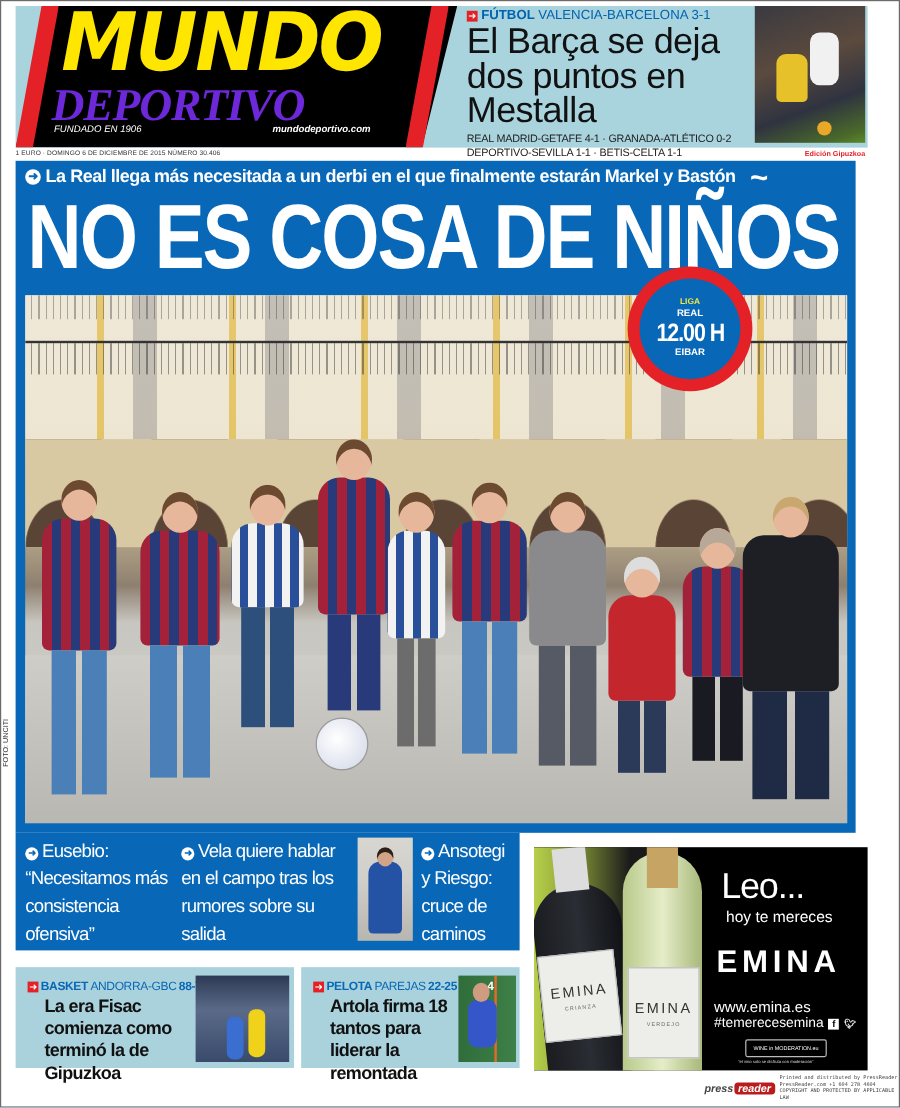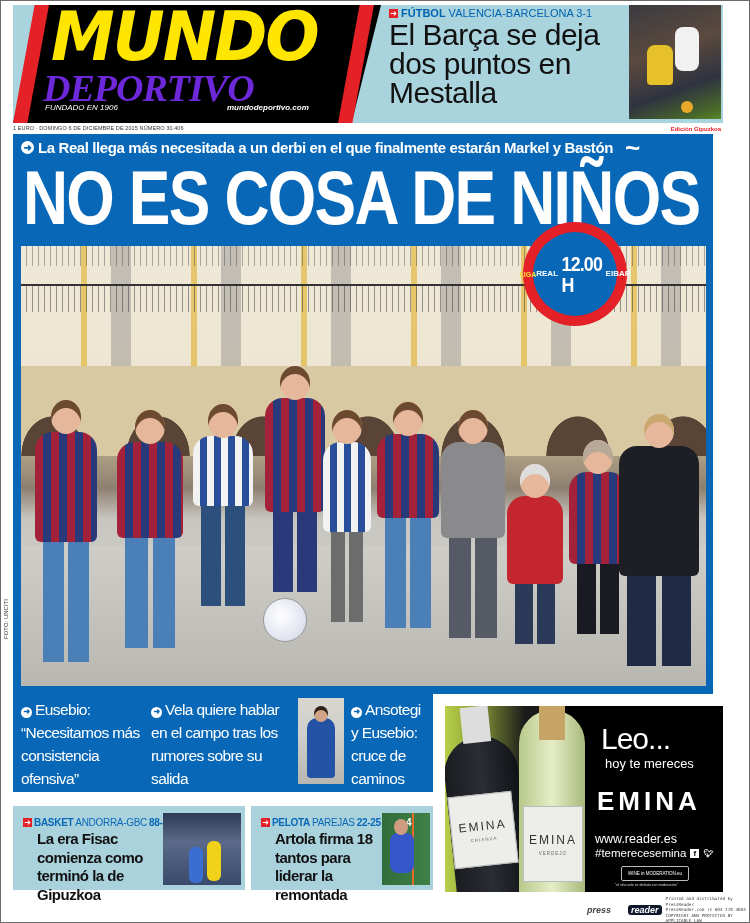--- a/index.html
+++ b/index.html
@@ -113,21 +113,21 @@
   .jacket-grey { background: #8a8a8c; }
   .jacket-red { background: #c3262c; }
   .jacket-black { background: #1e1f24; }
   .football { position:absolute; left:242px; top:352px; width:42px; height:42px; border-radius:50%; background: radial-gradient(circle at 40% 40%, #ffffff, #d0d6e6); border:1px solid #999; }
 
   .match-badge {
     position: absolute; left: 510px; top: 88px; width: 104px; height: 104px; border-radius: 50%;
     background: #e42126; display: flex; align-items: center; justify-content: center;
   }
   .match-inner {
-    width: 84px; height: 84px; border-radius: 50%; background: #0868b7; display: flex; flex-direction: row;
+    width: 84px; height: 84px; border-radius: 50%; background: #0868b7; display: flex; flex-direction: column;
     align-items: center; justify-content: center; color: #fff; font-weight: bold; line-height: 1;
   }
   .badge-comp { font-size: 7px; color: #f5e642; }
   .badge-home, .badge-away { font-size: 8px; margin: 2px 0; }
   .badge-time { font-size: 21px; letter-spacing: -1px; transform: scaleX(0.85); }
   .photo-credit {
     position: absolute; left: 2px; top: 638px; font-size: 6px; color: #333; transform: rotate(-90deg); transform-origin: left top;
     white-space: nowrap;
   }
 
@@ -185,21 +185,21 @@
   .ad-url { position:absolute; left: 150px; top: 126px; color:#fff; font-size: 12.5px; }
   .ad-hash { position:absolute; left: 150px; top: 141px; color:#fff; font-size: 11.5px; display:flex; align-items:center; gap:4px; }
   .social { display:inline-block; width:9px; height:9px; background:#fff; color:#000; font-size:8px; line-height:9px; text-align:center; font-weight:bold; }
   .twitter-icon { background:transparent; color:#fff; }
   .ad-wim { position:absolute; left: 176px; top: 160px; width: 66px; height: 13px; border:1px solid #bbb; border-radius:2px; color:#fff; font-size:4.5px; display:flex; align-items:center; justify-content:center; }
   .ad-disc { position:absolute; left: 170px; top: 177px; color:#ddd; font-size:3.5px; }
 
   
   .pressreader { position:absolute; left: 586px; top: 895px; display:flex; align-items:center; gap:4px; }
   .pr-logo { display:flex; align-items:center; font-size: 9px; font-style: italic; color:#444; font-weight: bold; }
-  .pr-logo .reader { background:#0f172a; color:#fff; padding: 0 3px; border-radius: 3px; margin-left: 17px; }
+  .pr-logo .reader { background:#b91c1c; color:#fff; padding: 0 3px; border-radius: 3px; margin-left: 1px; }
   .pr-text { font-size: 4.3px; line-height: 5.5px; color:#444; font-family: "DejaVu Sans Mono", monospace; }
 </style>
 </head>
 <body>
 
 <div class="page">
 
   <div class="masthead"></div>
   <div class="logo-block"></div>
   <div class="red-bar-left"></div>
@@ -210,20 +210,22 @@
   <div class="logo-url">mundodeportivo.com</div>
 
   <div class="promo">
     <div class="promo-kicker">
       <span class="redbox">➜</span>
       <span class="sport">FÚTBOL</span>
       <span>VALENCIA-BARCELONA 3-1</span>
     </div>
     <div class="promo-headline">El Barça se deja dos puntos en Mestalla</div>
     <div class="promo-results">
+      <div>REAL MADRID-GETAFE 4-1 · GRANADA-ATLÉTICO 0-2</div>
+      <div>DEPORTIVO-SEVILLA 1-1 · BETIS-CELTA 1-1</div>
     </div>
   </div>
   <div class="promo-photo">
     <div class="p2"></div>
     <div class="p1"></div>
     <div class="ball"></div>
   </div>
 
   <div class="dateline">1 EURO · DOMINGO 6 DE DICIEMBRE DE 2015 NÚMERO 30.406</div>
   <div class="edition">Edición Gipuzkoa</div>
@@ -303,21 +305,21 @@
       <span class="arrow-dot">➜</span><span>Vela quiere hablar en el campo tras los rumores sobre su salida</span>
     </div>
     <div class="sub-item" style="left:8px;width:125px;">
       <span class="arrow-dot">➜</span><span>Eusebio: “Necesitamos más consistencia ofensiva”</span>
     </div>
     <div class="sub-photo">
       <div class="fig"></div>
       <div class="fighead"></div>
     </div>
     <div class="sub-item" style="left:338px;width:80px;">
-      <span class="arrow-dot">➜</span><span>Ansotegi y Eusebio: cruce de caminos</span>
+      <span class="arrow-dot">➜</span><span>Ansotegi y Riesgo: cruce de caminos</span>
     </div>
   </div>
 
   <div class="brief" style="left:12px;width:232px;">
     <div class="brief-kicker">
       <span class="redbox">➜</span>
       <b>BASKET</b>
       <span>ANDORRA-GBC</span>
       <b>88-70</b>
     </div>
@@ -356,21 +358,21 @@
       <span class="label-brand">EMINA</span>
       <span class="label-sub">CRIANZA</span>
     </div>
     <div class="label label-white">
       <span class="label-brand">EMINA</span>
       <span class="label-sub">VERDEJO</span>
     </div>
     <div class="ad-lead">Leo...</div>
     <div class="ad-sub">hoy te mereces</div>
     <div class="ad-brand">EMINA</div>
-    <div class="ad-url">www.reader.es</div>
+    <div class="ad-url">www.emina.es</div>
     <div class="ad-hash">
       <span>#temerecesemina</span>
       <span class="social">f</span>
       <span class="social twitter-icon">🐦︎</span>
     </div>
     <div class="ad-wim">WINE in MODERATION.eu</div>
     <div class="ad-disc">"el vino solo se disfruta con moderación"</div>
   </div>
 
   <div class="pressreader">

